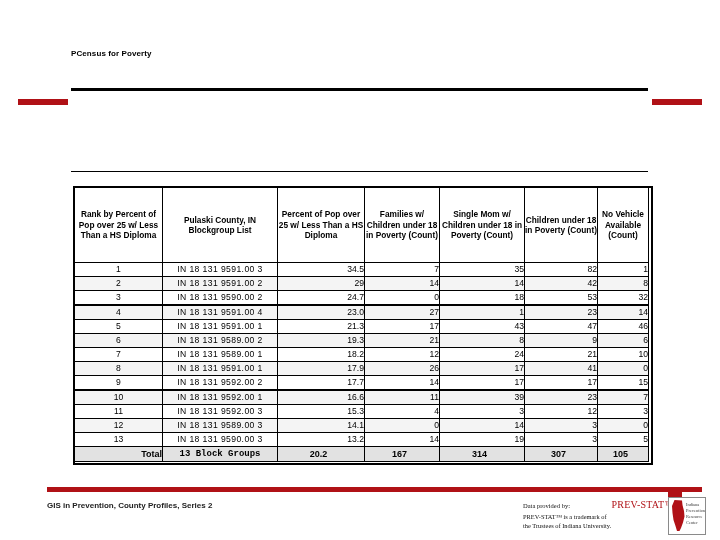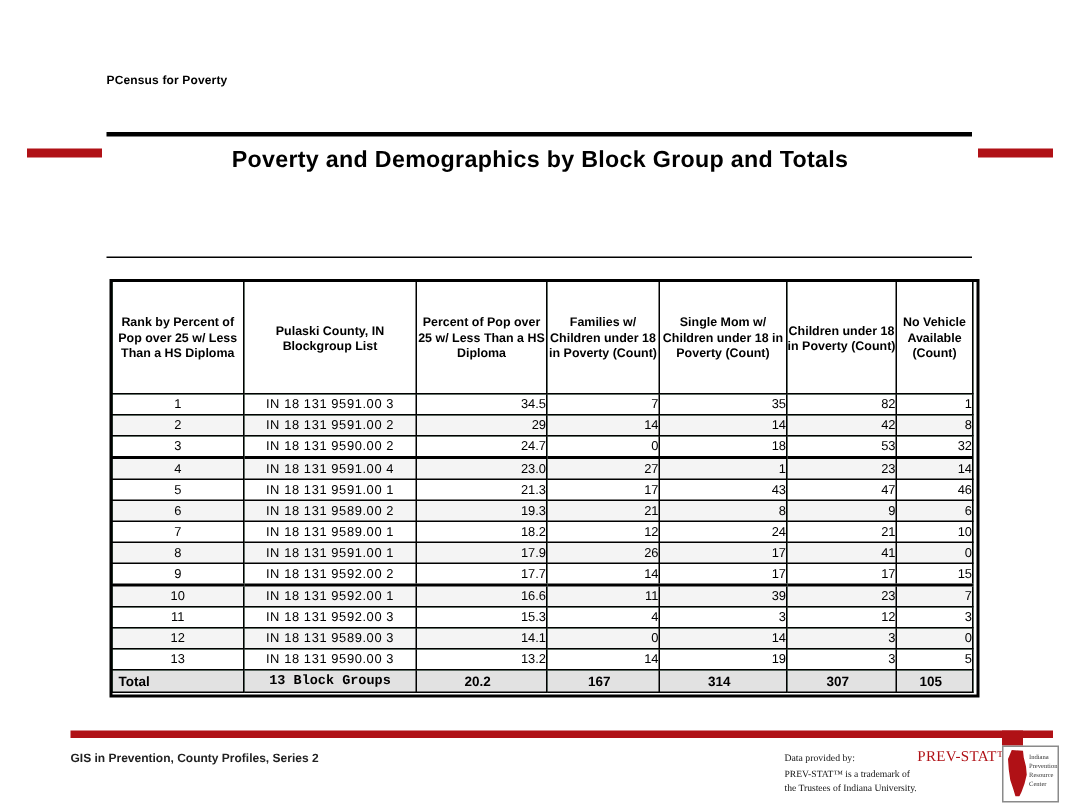--- a/index.html
+++ b/index.html
@@ -122,21 +122,21 @@
 
   tfoot td {
     height: 14px;
     line-height: 14px;
     font-size: 9px;
     font-weight: bold;
     background: #e2e2e2;
     border-top: 2px solid #000000;
     padding: 0 3px;
   }
-  tfoot td.t-label { text-align: left; padding-left: 4px; }
+  tfoot td.t-label { text-align: right; padding-left: 4px; }
   tfoot td.t-bg    { text-align: center; font-family: Liberation Mono, monospace; }
   tfoot td.t-num   { text-align: center; padding-right: 5px; }
 
   .table-outer-border {
     position: absolute;
     left: 73px;
     top: 186px;
     width: 576px;
     height: 275px;
     border: 2px solid #000000;
@@ -227,21 +227,20 @@
 </head>
 <body>
 
 <div class="slide-header-label">PCensus for Poverty</div>
 
 <div class="header-rule"></div>
 <div class="red-tab-left"></div>
 <div class="red-tab-right"></div>
 
 <div class="title-block">
-  <div class="title-line">Poverty and Demographics by Block Group and Totals</div>
 </div>
 
 <div class="title-underline"></div>
 
 <div class="table-wrap">
   <table class="pcensus">
     <colgroup>
       <col style="width:88px">
       <col style="width:115px">
       <col style="width:87px">

